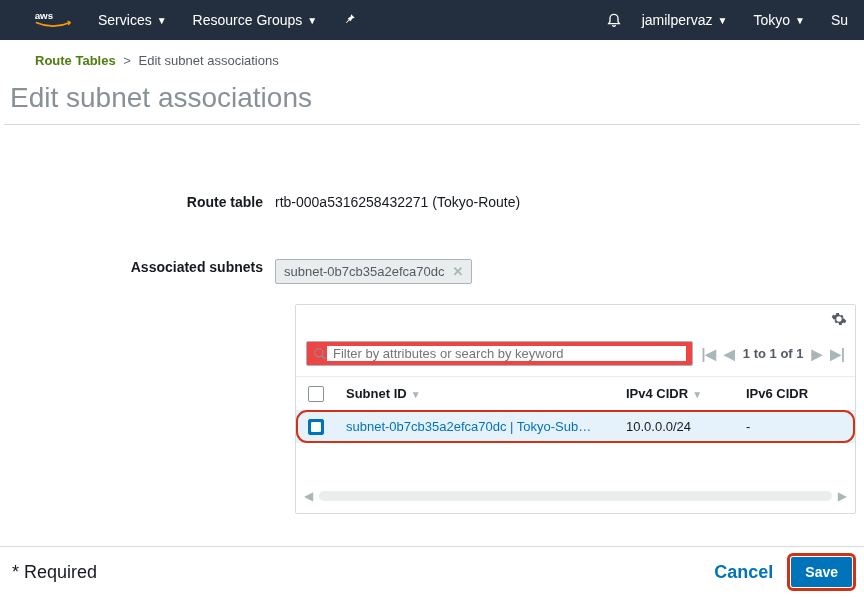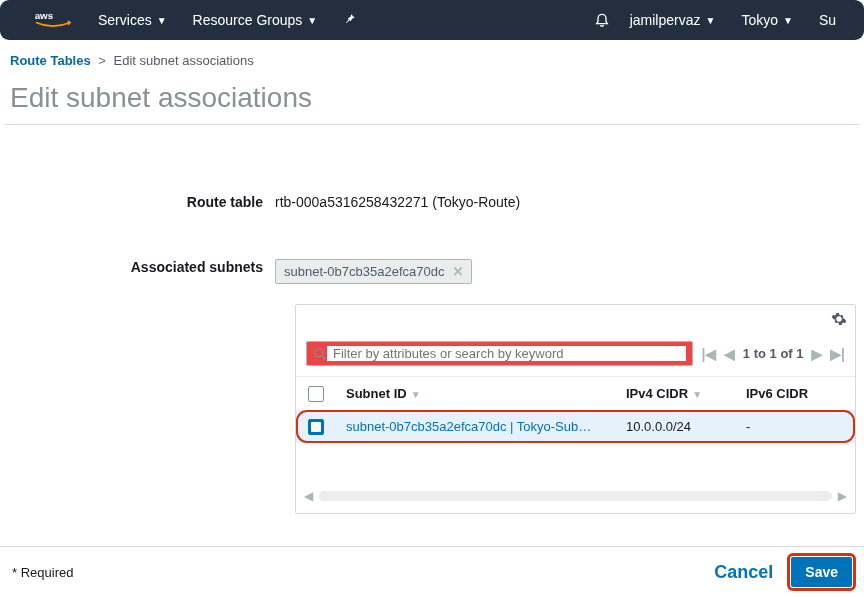--- a/index.html
+++ b/index.html
@@ -1,29 +1,29 @@
 <!DOCTYPE html>
 <html><head>
 <meta charset="utf-8">
 <style>
 * { box-sizing: border-box; margin: 0; padding: 0; font-family: "Amazon Ember", Arial, sans-serif; }
 body { background: #fff; color: #16191f; width: 864px; height: 597px; overflow: hidden; position: relative; }
 
 
-.nav { background: #232f3e; color: #fff; height: 40px; display: flex; align-items: center; padding: 0 12px; font-size: 14px; border-radius: 9px; }
+.nav { background: #232f3e; color: #fff; height: 40px; display: flex; align-items: center; padding: 0 12px; font-size: 14px; }
 .aws-logo { font-weight: 700; color: #fff; margin: 0 26px 0 22px; position: relative; }
 .aws-logo svg { display: block; }
 .nav-item { margin-right: 26px; cursor: pointer; display: flex; align-items: center; gap: 5px; }
 .nav-item .caret { font-size: 10px; }
 .nav-spacer { flex: 1; }
 .nav-icon { margin-right: 20px; }
 
 
 .breadcrumb { padding: 13px 10px 0 10px; font-size: 13px; }
-.breadcrumb a { color: #0369a1; text-decoration: none; font-weight: 700; }
+.breadcrumb a { color: #4d7c0f; text-decoration: none; font-weight: 700; margin-left: 25px; }
 .breadcrumb .sep { color: #687078; margin: 0 4px; }
 .breadcrumb .cur { color: #545b64; }
 
 
 .page-title { font-size: 28px; color: #879196; padding: 14px 10px 10px 10px; font-weight: 400; }
 .rule { border: 0; border-top: 1px solid #d5dbdb; margin: 0 4px; }
 
 
 .form { padding: 20px 10px 0 10px; }
 .row { display: flex; align-items: flex-start; margin-bottom: 20px; margin-top: 45px; }
@@ -56,21 +56,21 @@
 .col-subnet { width: 280px; }
 .col-ipv4 { width: 120px; }
 .ellipsis { white-space: nowrap; overflow: hidden; text-overflow: ellipsis; max-width: 260px; display: block; }
 
 .hscroll { display: flex; align-items: center; padding: 6px 8px 10px 8px; gap: 6px; }
 .hscroll .track { flex: 1; background: #eaeded; height: 10px; border-radius: 5px; }
 .hscroll .arrow { color: #aab7b8; font-size: 12px; }
 
 
 .footer { position: absolute; bottom: 0; left: 0; right: 0; border-top: 1px solid #d5dbdb; display: flex; align-items: center; padding: 10px 12px; background: #fff; }
-.footer .req { font-size: 13px; flex: 1; }
+.footer .req { font-size: 18px; flex: 1; }
 .footer .cancel { color: #0073bb; font-weight: 700; font-size: 18px; cursor: pointer; margin-right: 18px; }
 .footer .save { background: #0073bb; color: #fff; border: 0; font-weight: 700; font-size: 14px; padding: 7px 14px; cursor: pointer; border-radius: 2px; }
 .save-highlight { outline: 3px solid #d13212; outline-offset: 1px; }
 </style>
 </head>
 <body>
 
 <div class="nav">
   <span class="aws-logo">
     <svg width="38" height="22" viewBox="0 0 60 36">
@@ -99,21 +99,21 @@
       </svg>
   </span>
   <span class="nav-item">
     <span>jamilpervaz</span>
     <span class="caret">▼</span>
   </span>
   <span class="nav-item">
     <span>Tokyo</span>
     <span class="caret">▼</span>
   </span>
-  <span class="nav-item" style="margin-right:16px">
+  <span class="nav-item" style="margin-right:4px">
     <span>Su</span>
   </span>
 </div>
 
 <div class="breadcrumb">
   <a href="#">Route Tables</a>
   <span class="sep">&gt;</span>
   <span class="cur">Edit subnet associations</span>
 </div>
 

